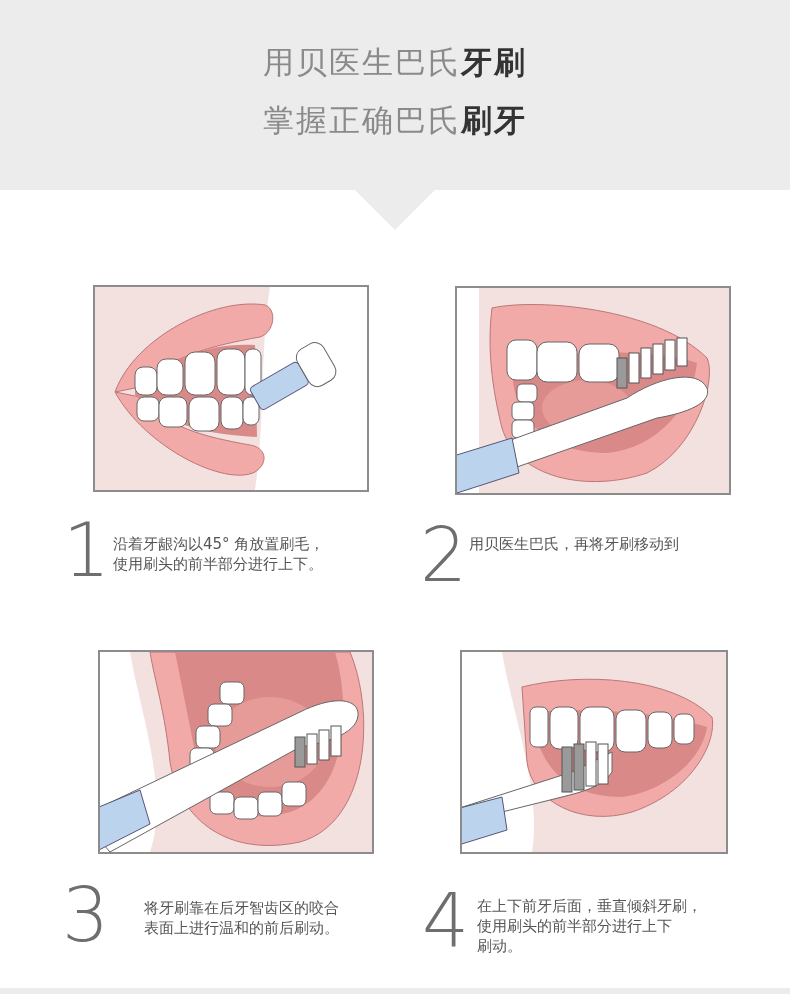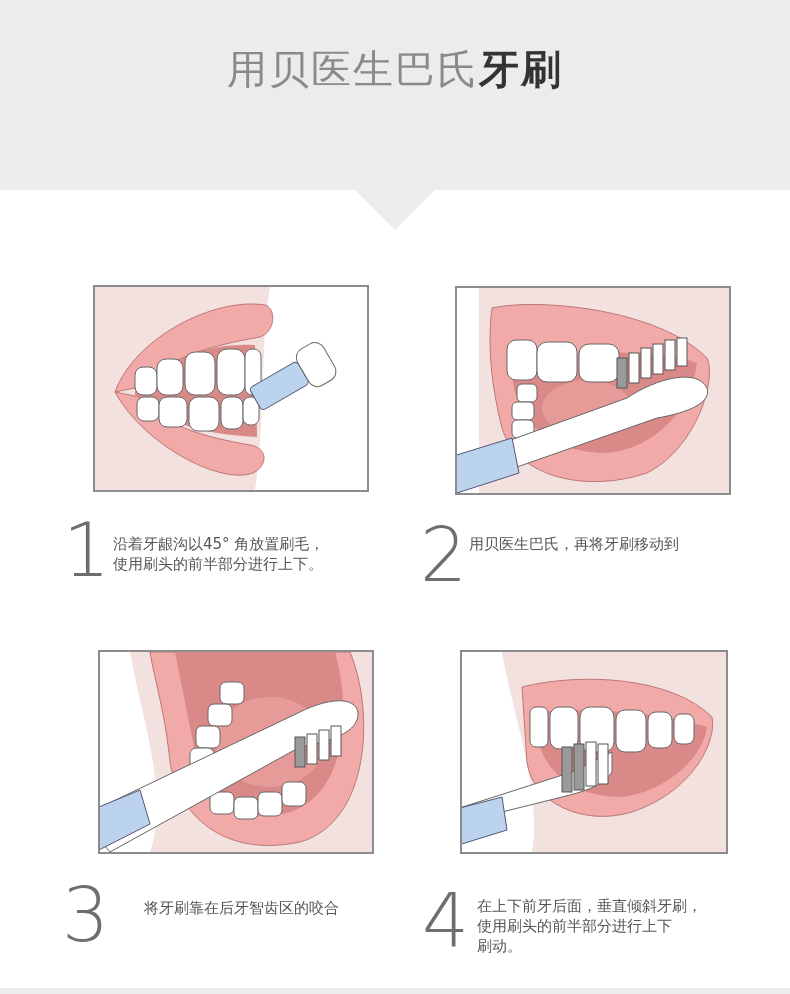--- a/index.html
+++ b/index.html
@@ -1,38 +1,41 @@
 <!DOCTYPE html>
 <html><head>
 <meta charset="utf-8">
 <style>
   html,body{margin:0;padding:0;}
   body{width:790px;height:994px;background:#ffffff;position:relative;overflow:hidden;
        font-family:"DejaVu Sans","Liberation Sans",sans-serif;}
   .header{position:absolute;left:0;top:0;width:790px;height:190px;background:#ececec;}
   .header-arrow{position:absolute;left:355px;top:190px;width:0;height:0;
        border-left:40px solid transparent;border-right:40px solid transparent;border-top:40px solid #ececec;}
-  .title-line{position:absolute;left:0;width:790px;text-align:center;font-size:40px;color:#8a8a8a;
+  .title-line{position:absolute;left:0;width:790px;text-align:center;font-size:31px;color:#8a8a8a;
        letter-spacing:2px;font-weight:300;}
   .title-line .em{color:#333333;font-weight:bold;}
   .t1{top:42px;} .t2{top:100px;}
   .panel{position:absolute;border:2px solid #8c8c8c;background:#ffffff;overflow:hidden;}
   .panel svg{display:block;}
   .step-num{position:absolute;font-size:74px;color:#6e6e6e;font-weight:300;line-height:1;
        font-family:"DejaVu Sans","Liberation Sans",sans-serif;}
   .step-text{position:absolute;font-size:15px;color:#555555;line-height:20px;width:250px;}
   .step-text div{white-space:nowrap;}
   .footer-strip{position:absolute;left:0;top:988px;width:790px;height:6px;background:#ececec;}
 </style>
 </head>
 <body>
 
 <div class="header">
   <div class="title-line t1">
     <span>用贝医生巴氏</span><span class="em">牙刷</span>
+  </div>
+  <div class="title-line t2">
+    <span>掌握正确巴氏</span><span class="em">刷牙</span>
   </div>
 </div>
 <div class="header-arrow"></div>
 
 <div class="panel" style="left:93px;top:285px;width:272px;height:203px;">
   <svg width="272" height="203" viewBox="0 0 272 203">
     <path d="M0 0 H175 C165 60 170 140 160 203 H0 Z" fill="#f3e1df"></path>
     <path d="M20 105 C40 50 120 10 170 18 C182 22 180 45 165 50 C120 58 70 70 45 100 Z" fill="#f2aaa8" stroke="#b77" stroke-width="1"></path>
     <path d="M20 105 C50 160 130 200 160 185 C175 175 170 160 155 158 C110 150 70 140 45 110 Z" fill="#f2aaa8" stroke="#b77" stroke-width="1"></path>
     <path d="M40 104 C70 70 120 55 160 58 L162 150 C120 148 70 140 40 108 Z" fill="#d98a88"></path>
@@ -113,20 +116,21 @@
       <rect x="195" y="85" width="10" height="30" fill="#9a9a9a"></rect>
       <rect x="207" y="82" width="10" height="30"></rect>
       <rect x="219" y="78" width="10" height="30"></rect>
       <rect x="231" y="74" width="10" height="30"></rect>
     </g>
   </svg>
 </div>
 <div class="step-num" style="left:62px;top:878px;">3</div>
 <div class="step-text" style="left:112px;top:898px;margin-left:32px;">
   <div>将牙刷靠在后牙智齿区的咬合</div>
+  <div>表面上进行温和的前后刷动。</div>
 </div>
 
 <div class="panel" style="left:460px;top:650px;width:264px;height:200px;">
   <svg width="264" height="200" viewBox="0 0 264 200">
     <path d="M40 0 H264 V200 H70 C80 140 50 60 40 0 Z" fill="#f3e1df"></path>
     <path d="M60 35 C120 20 210 25 250 65 C255 90 230 140 170 160 C120 175 70 150 65 110 Z" fill="#f2aaa8" stroke="#b77" stroke-width="1"></path>
     <path d="M70 60 C130 55 200 60 245 75 C240 110 200 140 160 145 C110 145 75 120 70 60 Z" fill="#d98a88"></path>
     <g fill="#fff" stroke="#666" stroke-width="1">
       <rect x="68" y="55" width="18" height="40" rx="6"></rect>
       <rect x="88" y="55" width="28" height="42" rx="9"></rect>

